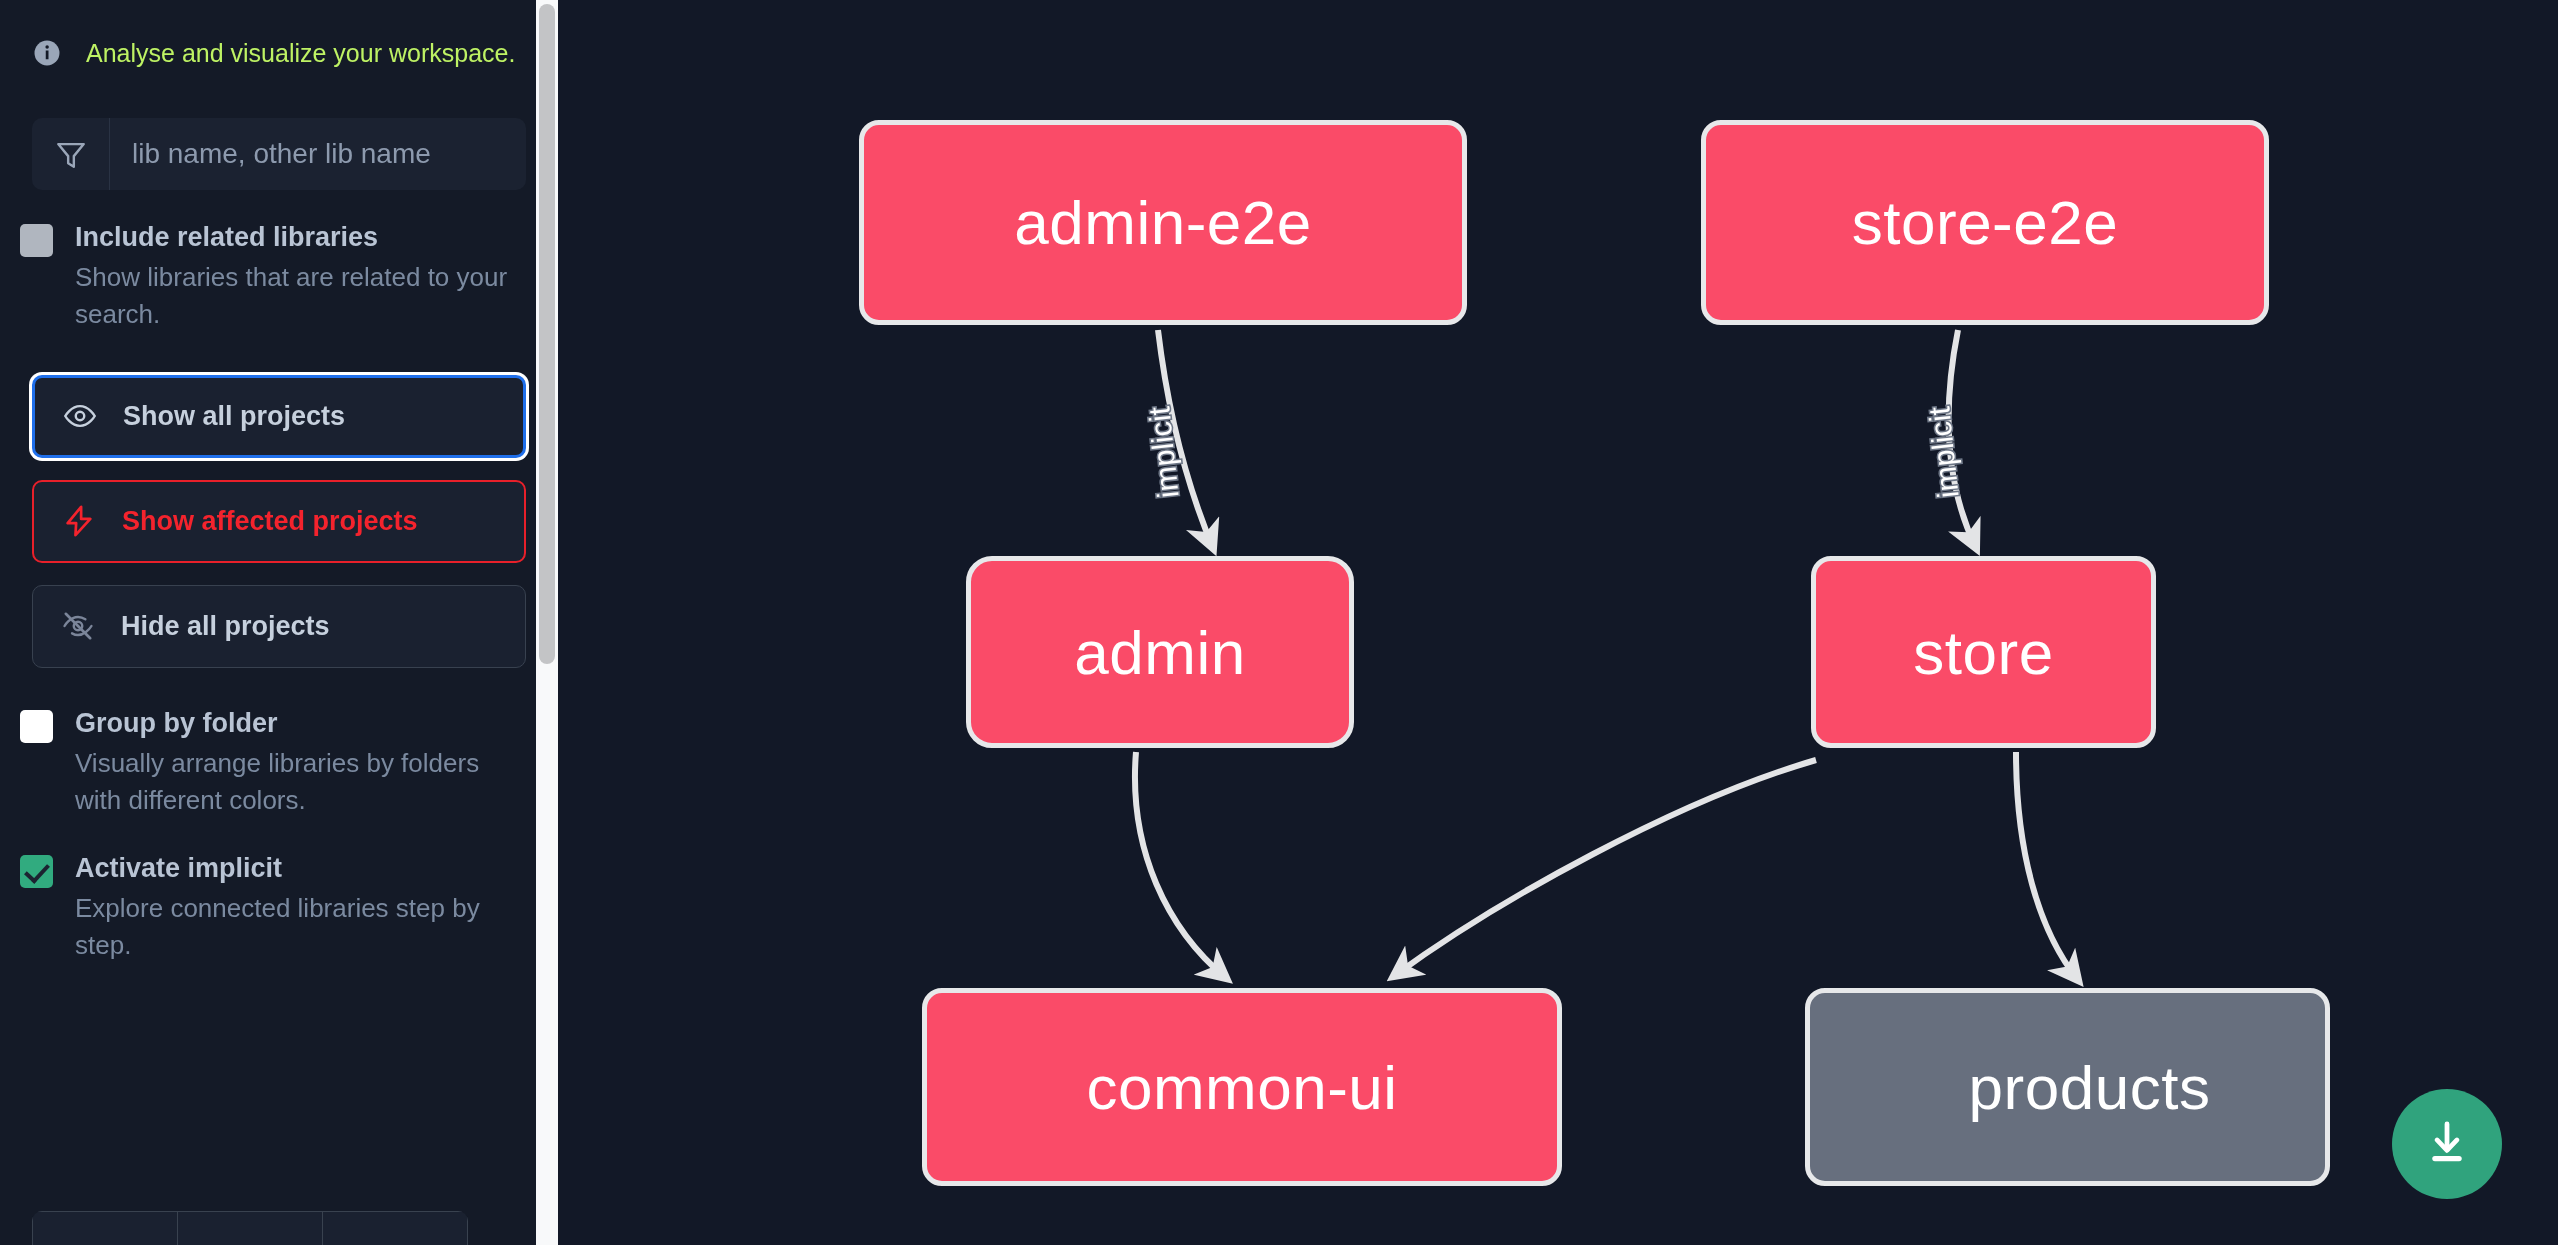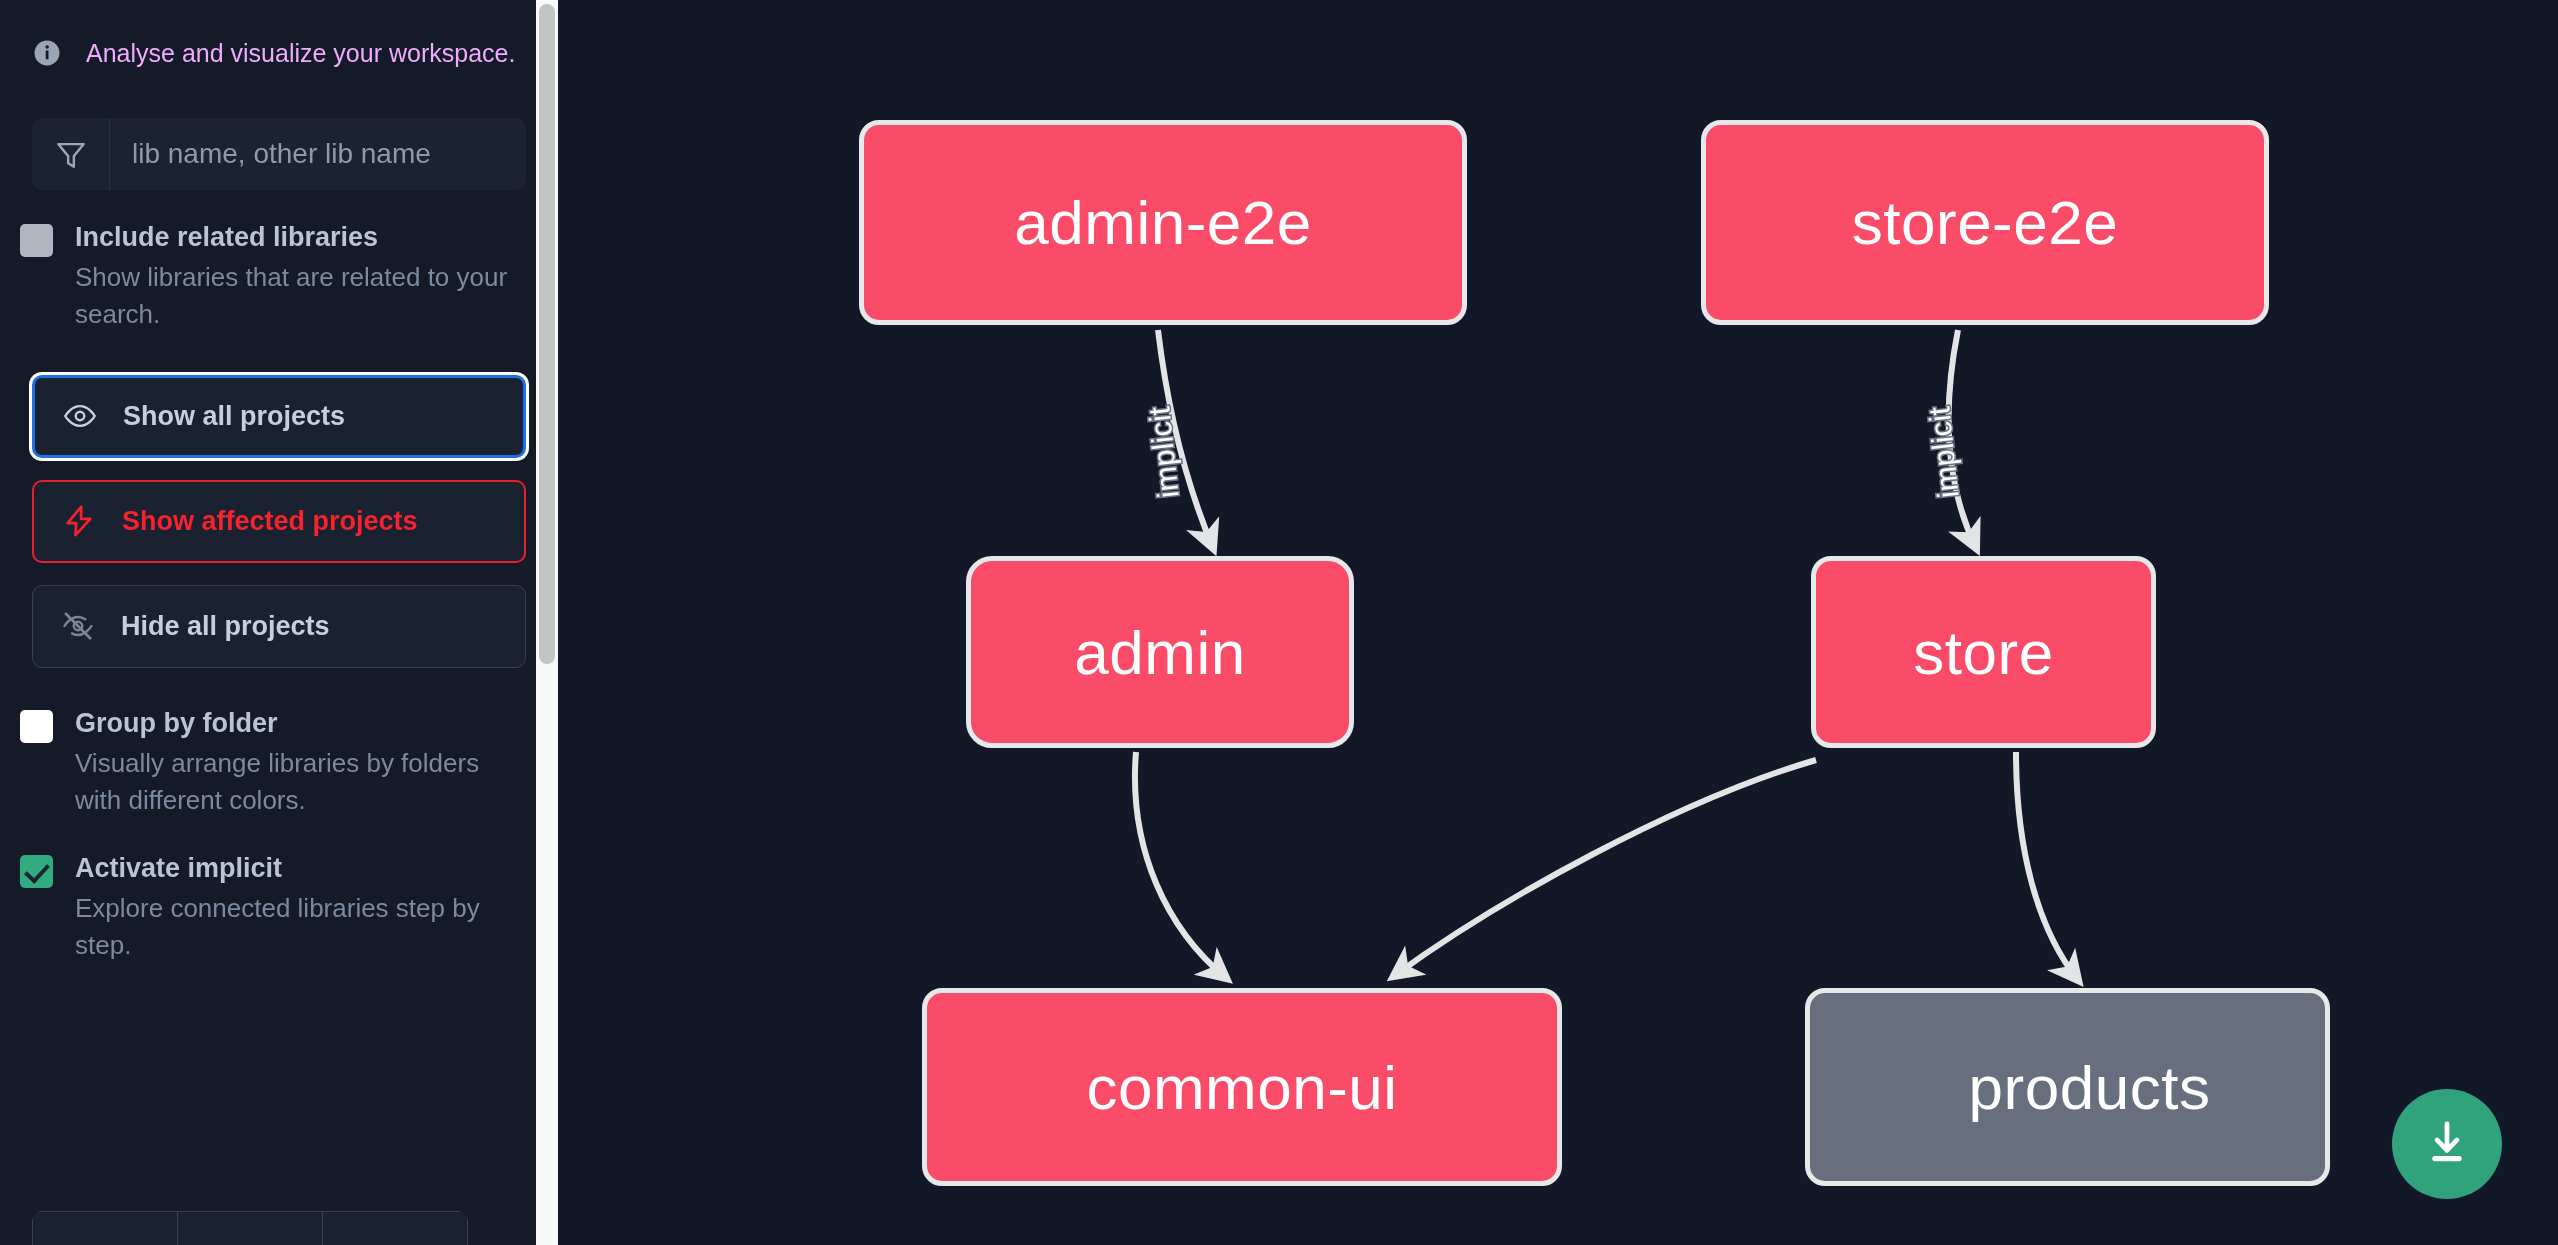--- a/index.html
+++ b/index.html
@@ -47,21 +47,21 @@
   .info-row {
     display: flex; align-items: center;
     padding: 0 32px;
     height: 90px;
     margin-top: 8px;
   }
   .info-icon { width: 30px; height: 30px; flex: 0 0 30px; }
   .info-text {
     margin-left: 24px;
     font-size: 25px;
-    color: #f0abfc;
+    color: #bef264;
     white-space: nowrap;
   }
 
   .search-wrap {
     margin: 20px 32px 0 32px;
     height: 72px;
     background: #1b2231;
     border-radius: 10px;
     display: flex;
     align-items: center;

